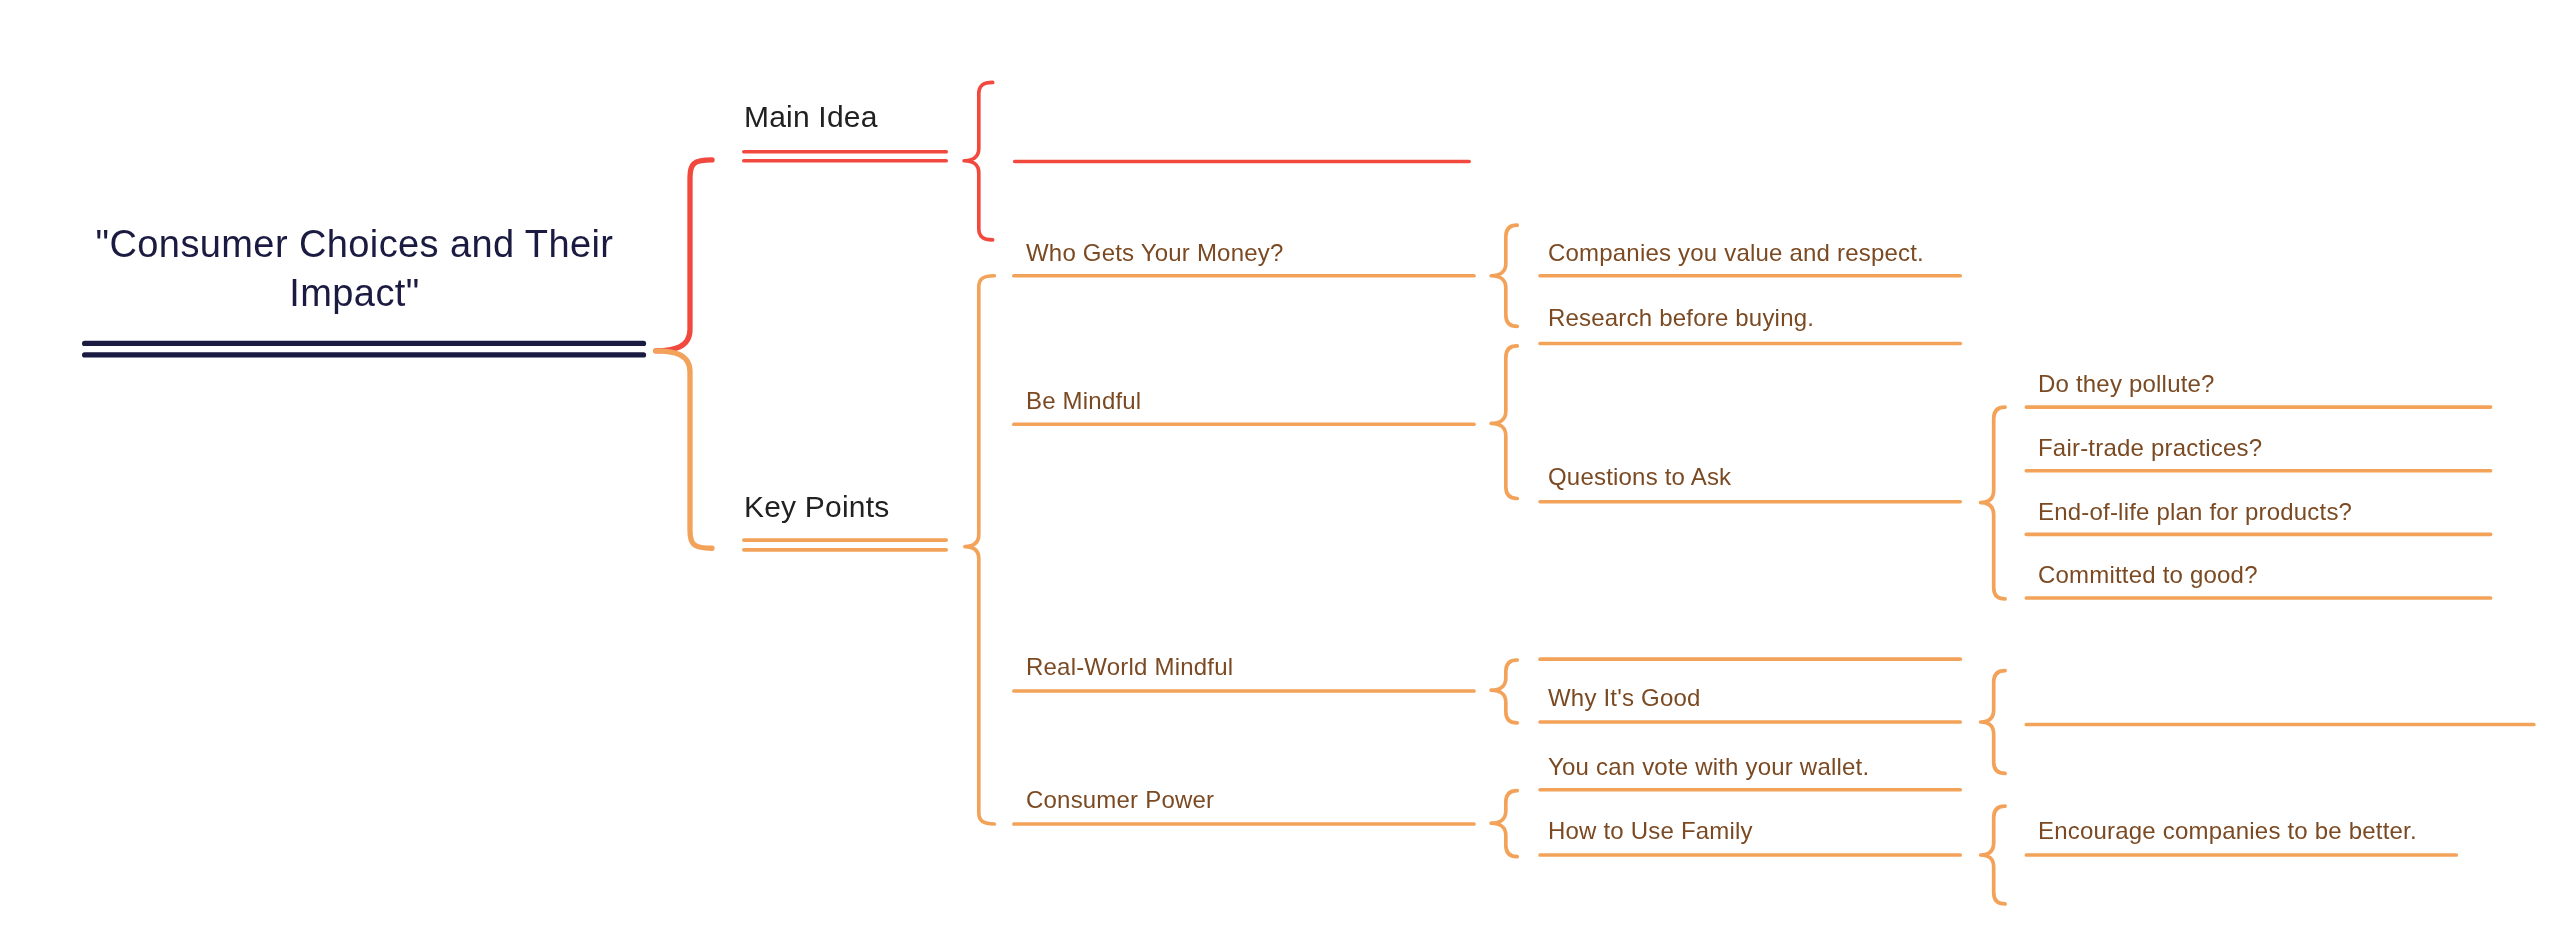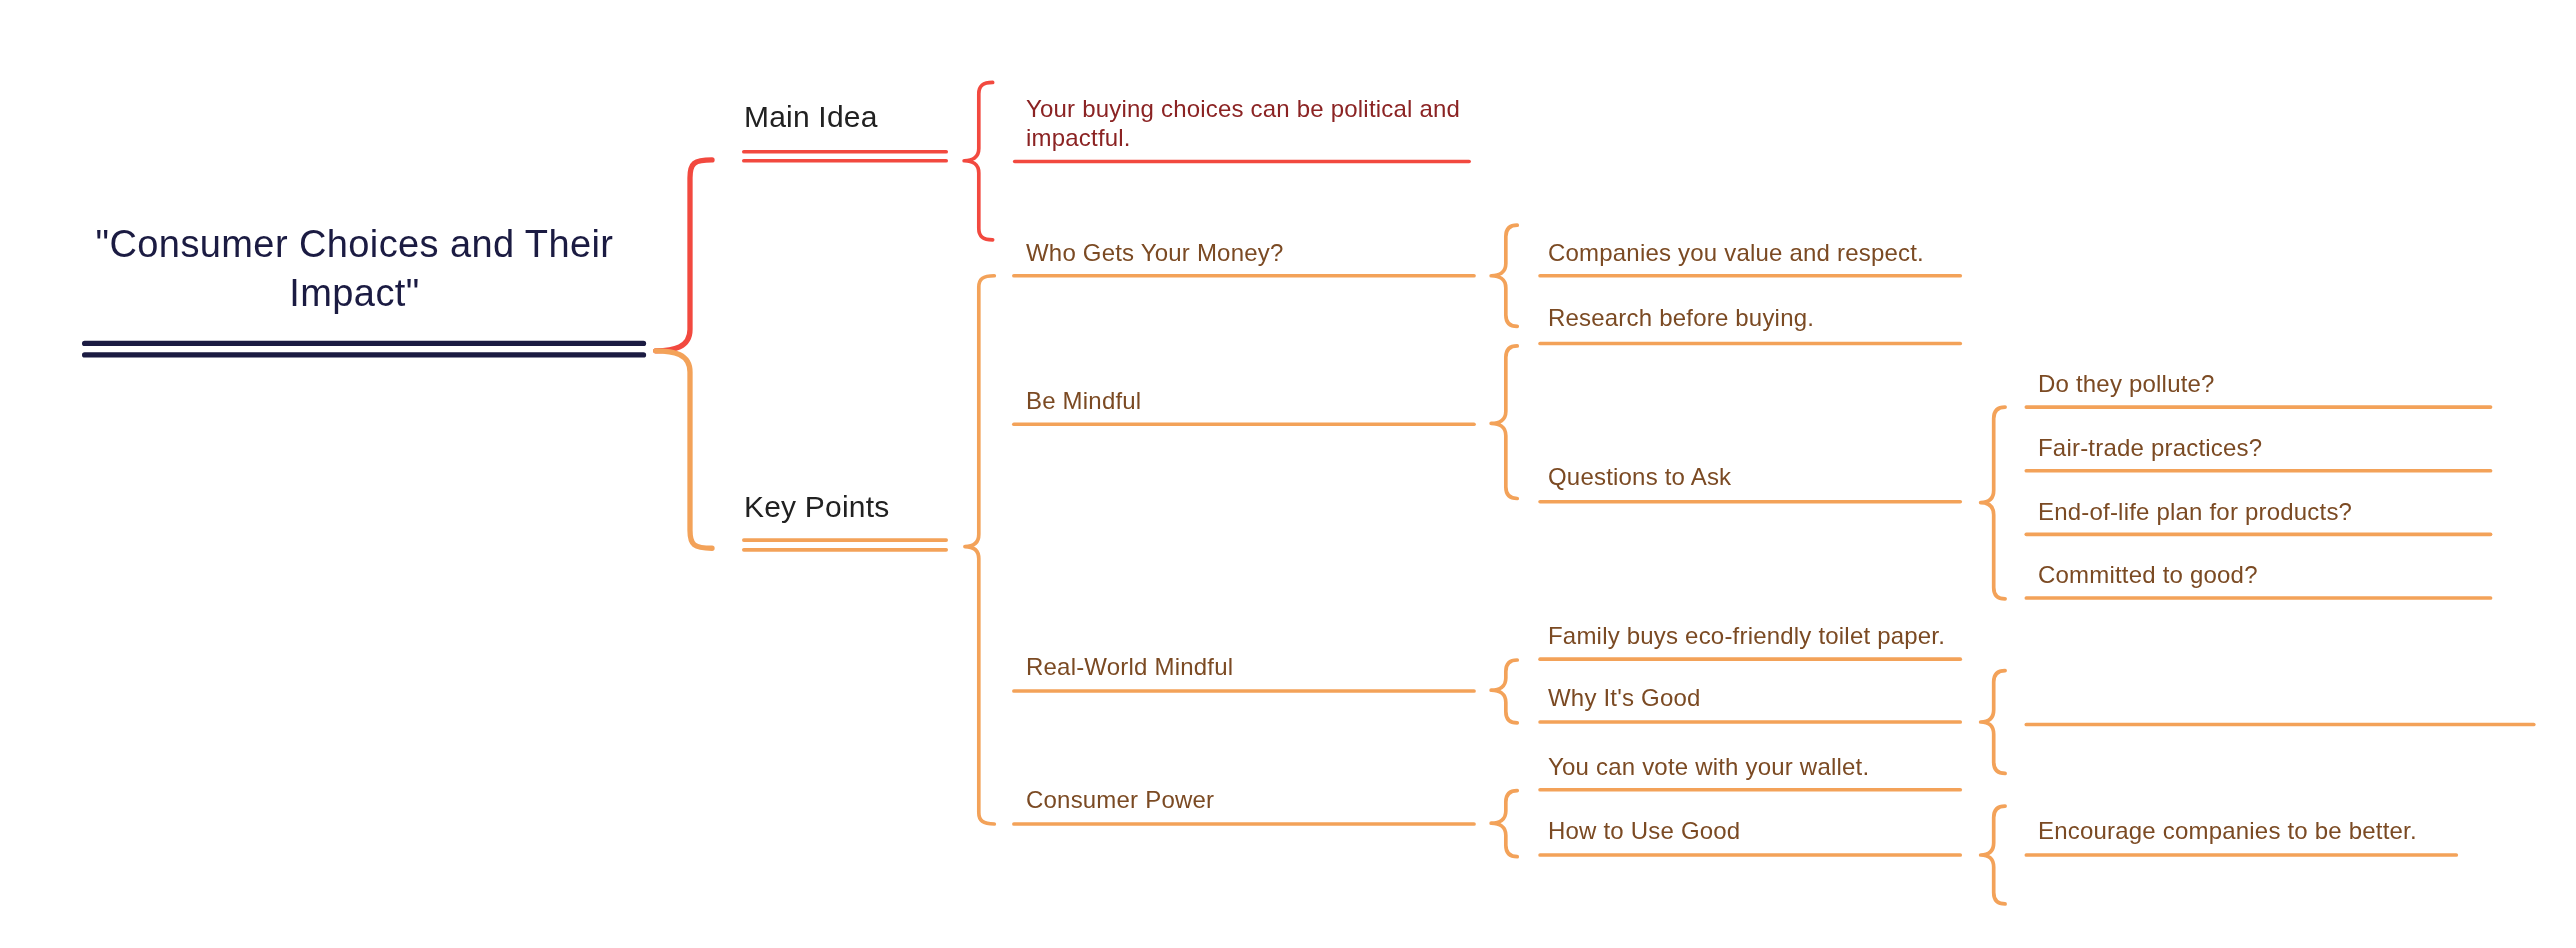--- a/index.html
+++ b/index.html
@@ -83,36 +83,34 @@
       <path d="M 1827 1009 C 1837 1009 1845 1005 1845 994 L 1845 983 C 1845 973 1850 969 1859 969 M 1827 1009 C 1837 1009 1845 1013 1845 1024 L 1845 1036 C 1845 1046 1850 1050 1859 1050" class="st-orange" fill="none" stroke-width="4.5" stroke-linecap="round" stroke-linejoin="round"></path>
       <path d="M 2427 616 C 2437 616 2443 612 2443 601 L 2443 513 C 2443 503 2448 499 2457 499 M 2427 616 C 2437 616 2443 620 2443 631 L 2443 720 C 2443 730 2448 734 2457 734" class="st-orange" fill="none" stroke-width="4.5" stroke-linecap="round" stroke-linejoin="round"></path>
       <path d="M 2427 885 C 2437 885 2443 881 2443 870 L 2443 836 C 2443 826 2448 822 2457 822 M 2427 885 C 2437 885 2443 889 2443 900 L 2443 934 C 2443 944 2448 948 2457 948" class="st-orange" fill="none" stroke-width="4.5" stroke-linecap="round" stroke-linejoin="round"></path>
       <path d="M 2427 1048 C 2437 1048 2443 1044 2443 1033 L 2443 1002 C 2443 992 2448 988 2457 988 M 2427 1048 C 2437 1048 2443 1052 2443 1063 L 2443 1094 C 2443 1104 2448 1108 2457 1108" class="st-orange" fill="none" stroke-width="4.5" stroke-linecap="round" stroke-linejoin="round"></path>
     </svg>
 
   <div class="node root" style="left:69px;top:269px;width:571px">"Consumer Choices and Their Impact"</div>
 
   <div class="node lvl1" style="left:744px;top:117px;width:202px">Main Idea</div>
 
-  <div class="node leaf darkred" style="left:1026px;top:124px;width:490px">Your buying choices can be political and impactful.</div>
 
   <div class="node lvl1" style="left:744px;top:507px;width:202px">Key Points</div>
 
   <div class="node leaf" style="left:1026px;top:253px">Who Gets Your Money?</div>
   <div class="node leaf" style="left:1026px;top:401px">Be Mindful</div>
   <div class="node leaf" style="left:1026px;top:667px">Real-World Mindful</div>
   <div class="node leaf" style="left:1026px;top:800px">Consumer Power</div>
 
   <div class="node leaf" style="left:1548px;top:253px">Companies you value and respect.</div>
   <div class="node leaf" style="left:1548px;top:318px">Research before buying.</div>
   <div class="node leaf" style="left:1548px;top:477px">Questions to Ask</div>
-  <div class="node leaf" style="left:1548px;top:636px">Family buys eco-friendly toilet paper.</div>
   <div class="node leaf" style="left:1548px;top:698px">Why It's Good</div>
   <div class="node leaf" style="left:1548px;top:767px">You can vote with your wallet.</div>
-  <div class="node leaf" style="left:1548px;top:831px">How to Use Good</div>
+  <div class="node leaf" style="left:1548px;top:831px">How to Use Family</div>
 
   <div class="node leaf" style="left:2038px;top:384px">Do they pollute?</div>
   <div class="node leaf" style="left:2038px;top:448px">Fair-trade practices?</div>
   <div class="node leaf" style="left:2038px;top:512px">End-of-life plan for products?</div>
   <div class="node leaf" style="left:2038px;top:575px">Committed to good?</div>
   <div class="node leaf" style="left:2038px;top:831px">Encourage companies to be better.</div>
 
 </div>
 
 

